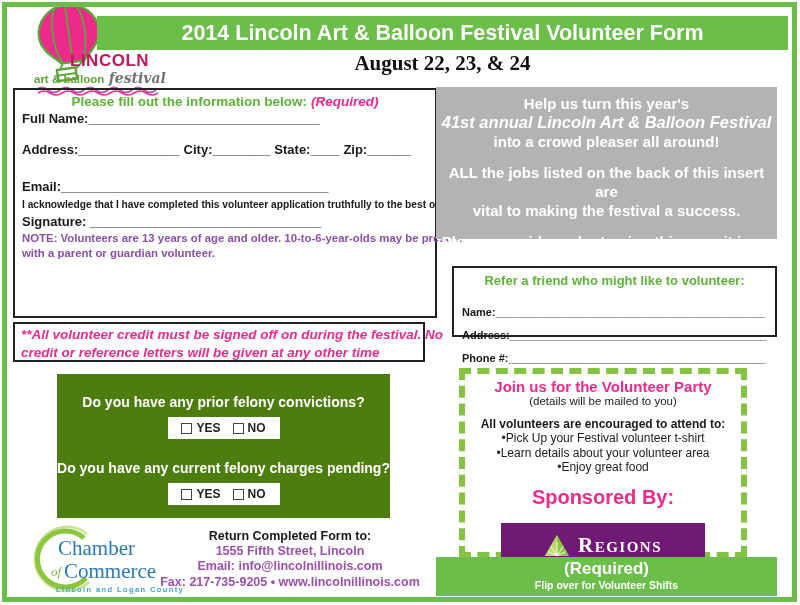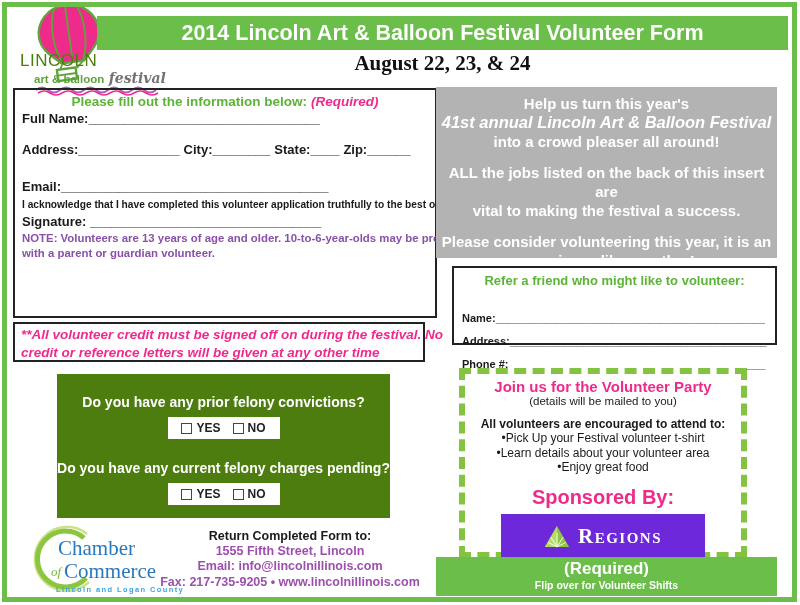--- a/index.html
+++ b/index.html
@@ -9,21 +9,21 @@
 
   
   .title-bar{position:absolute;left:97px;top:16px;width:691px;height:34px;background:#6bbe4a;
              color:#fff;font-size:21.5px;font-weight:bold;text-align:center;line-height:34px;white-space:nowrap;}
   .dates{position:absolute;left:97px;top:51px;width:691px;text-align:center;
          font-family:"Liberation Serif",serif;font-size:21px;font-weight:bold;color:#111;}
 
   
   .logo-svg{position:absolute;left:26px;top:2px;}
   .logo-text{position:absolute;left:20px;top:52px;width:180px;line-height:1;}
-  .logo-lincoln{font-size:17px;font-weight:normal;letter-spacing:.5px;color:#4d7c0f;}
+  .logo-lincoln{margin-left:50px;font-size:17px;font-weight:bold;letter-spacing:.5px;color:#be185d;}
   .logo-line2{margin-left:14px;margin-top:1px;white-space:nowrap;}
   .logo-ab{font-size:11.5px;font-weight:bold;color:#5ea43b;}
   .logo-fest{font-family:"DejaVu Serif",serif;font-style:italic;font-size:14px;font-weight:bold;color:#737373;}
   .squiggle{margin-left:14px;display:block;}
 
   
   .info-box{position:absolute;left:13px;top:88px;width:424px;height:230px;border:2px solid #222;
             box-sizing:border-box;padding:4px 7px;}
   .info-head{text-align:center;font-size:13.5px;font-weight:bold;white-space:nowrap;}
   .g{color:#5cb338;} .pk{color:#ee2a8b;} .it{font-style:italic;}
@@ -47,40 +47,40 @@
   .cb{display:inline-flex;align-items:center;gap:4px;}
   .cb-box{display:inline-block;width:9px;height:9px;border:1.5px solid #444;background:#fff;}
 
   
   .chamber{position:absolute;left:22px;top:524px;}
   .return-block{position:absolute;left:150px;top:529px;width:280px;text-align:center;
                 font-size:12.5px;font-weight:bold;line-height:15.2px;white-space:nowrap;}
   .purple{color:#9e4fae;}
 
   
-  .help-box{position:absolute;left:436px;top:87px;width:341px;height:171px;background:#b3b3b3;
+  .help-box{position:absolute;left:436px;top:87px;width:341px;height:152px;background:#b3b3b3;
             color:#fff;font-weight:bold;text-align:center;font-size:15px;line-height:19px;
             box-sizing:border-box;padding-top:7px;}
   .help-fest{font-size:16.5px;font-style:italic;}
   .help-gap{height:12px;}
 
-  .refer-box{position:absolute;left:452px;top:266px;width:325px;height:79px;border:2px solid #222;
+  .refer-box{position:absolute;left:452px;top:266px;width:325px;height:71px;border:2px solid #222;
              box-sizing:border-box;padding:3px 8px;}
   .refer-head{text-align:center;font-size:13px;font-weight:bold;color:#5cb338;margin-top:2px;white-space:nowrap;}
   .rline{font-size:11px;font-weight:bold;white-space:nowrap;}
-  .r1{margin-top:24px;} .r2{margin-top:11px;} .r3{margin-top:11px;}
+  .r1{margin-top:18px;} .r2{margin-top:11px;} .r3{margin-top:11px;}
 
   .party-box{position:absolute;left:459px;top:368px;width:288px;height:190px;border:6px dashed #84c341;
              box-sizing:border-box;background:#fff;text-align:center;}
   .party-head{margin-top:4px;font-size:15px;font-weight:bold;color:#ee2a8b;white-space:nowrap;}
   .party-sub{font-size:11.5px;color:#222;}
   .party-attend{margin-top:10px;font-size:12px;font-weight:bold;white-space:nowrap;}
   .party-bullet{font-size:12px;line-height:14.5px;white-space:nowrap;}
   .party-sponsor{margin-top:11px;font-size:20px;font-weight:bold;color:#ee2a8b;}
-  .regions{margin:5px auto 0;width:204px;height:45px;background:#6d28d9;display:flex;
+  .regions{margin:14px auto 0;width:204px;height:45px;background:#701a75;display:flex;
            align-items:center;justify-content:center;}
   .regions-name{font-family:"Liberation Serif",serif;font-variant:small-caps;font-size:21px;
                 color:#fff;letter-spacing:1.5px;margin-left:8px;font-weight:bold;}
 
   .flip-bar{position:absolute;left:436px;top:557px;width:341px;height:39px;background:#6bbe4a;
             color:#fff;text-align:center;font-weight:bold;}
   .flip-req{font-size:17px;padding-top:2px;line-height:20px;}
   .flip-note{font-size:10.5px;line-height:12px;}
 </style>
 </head>

